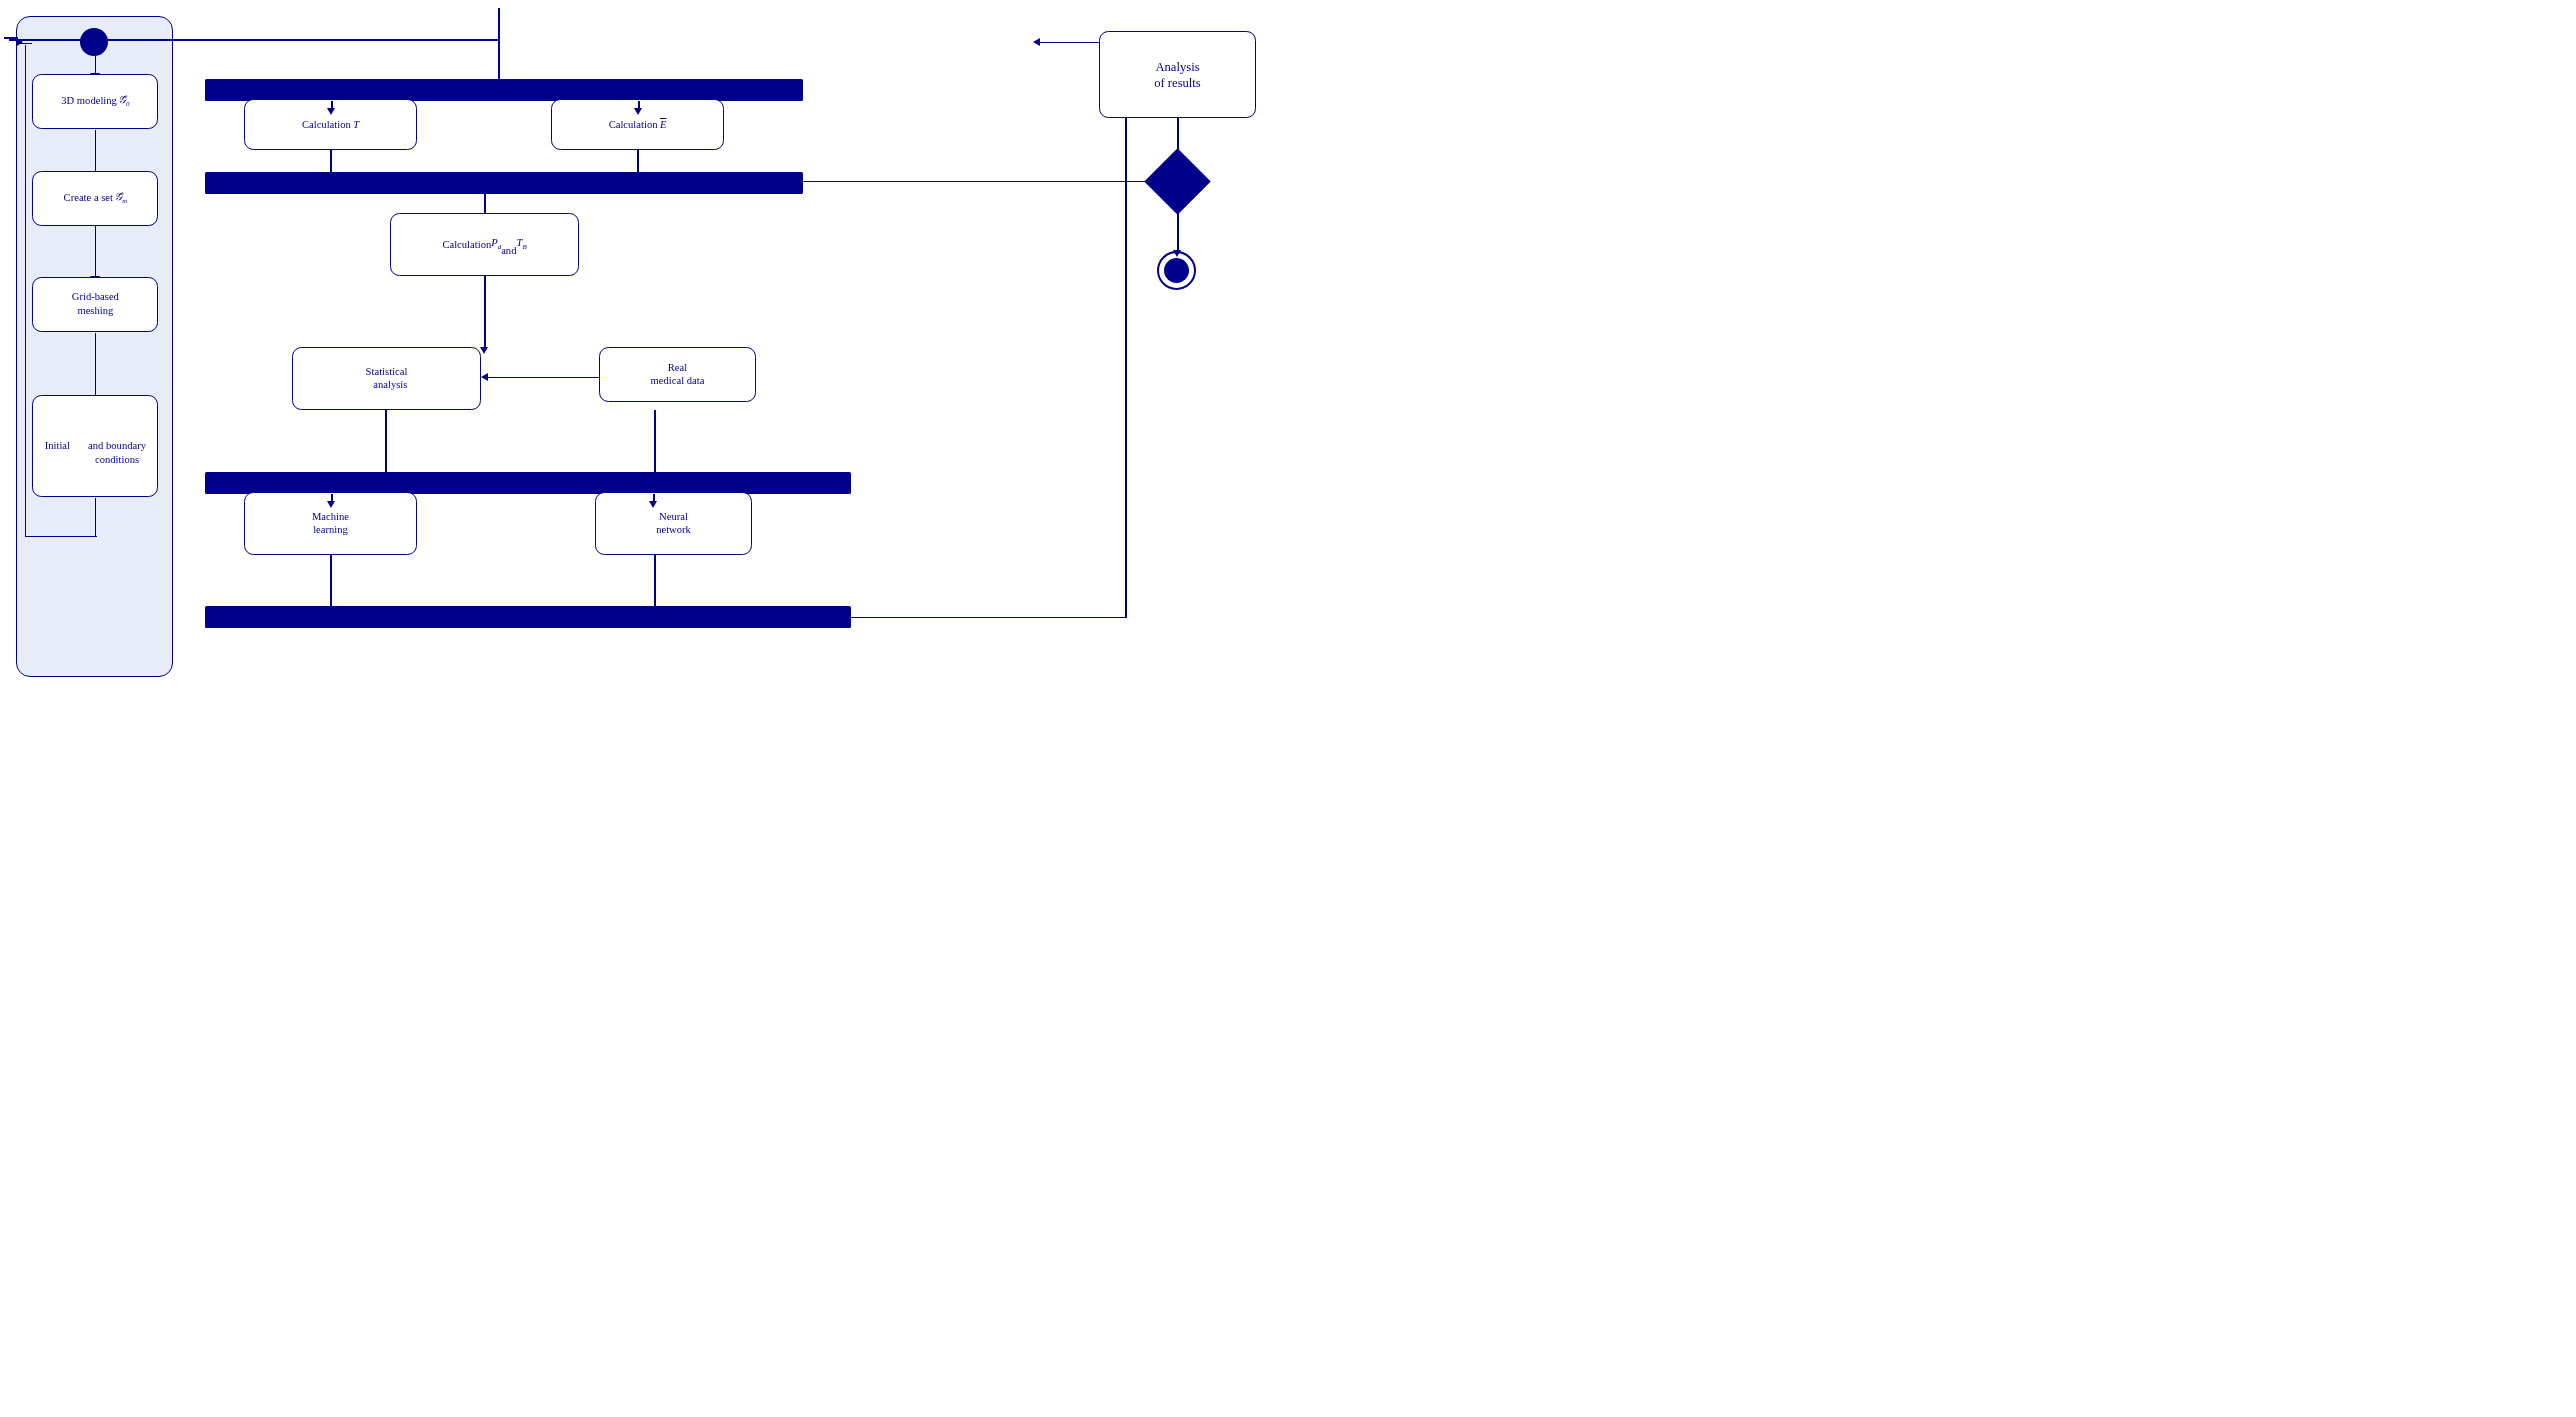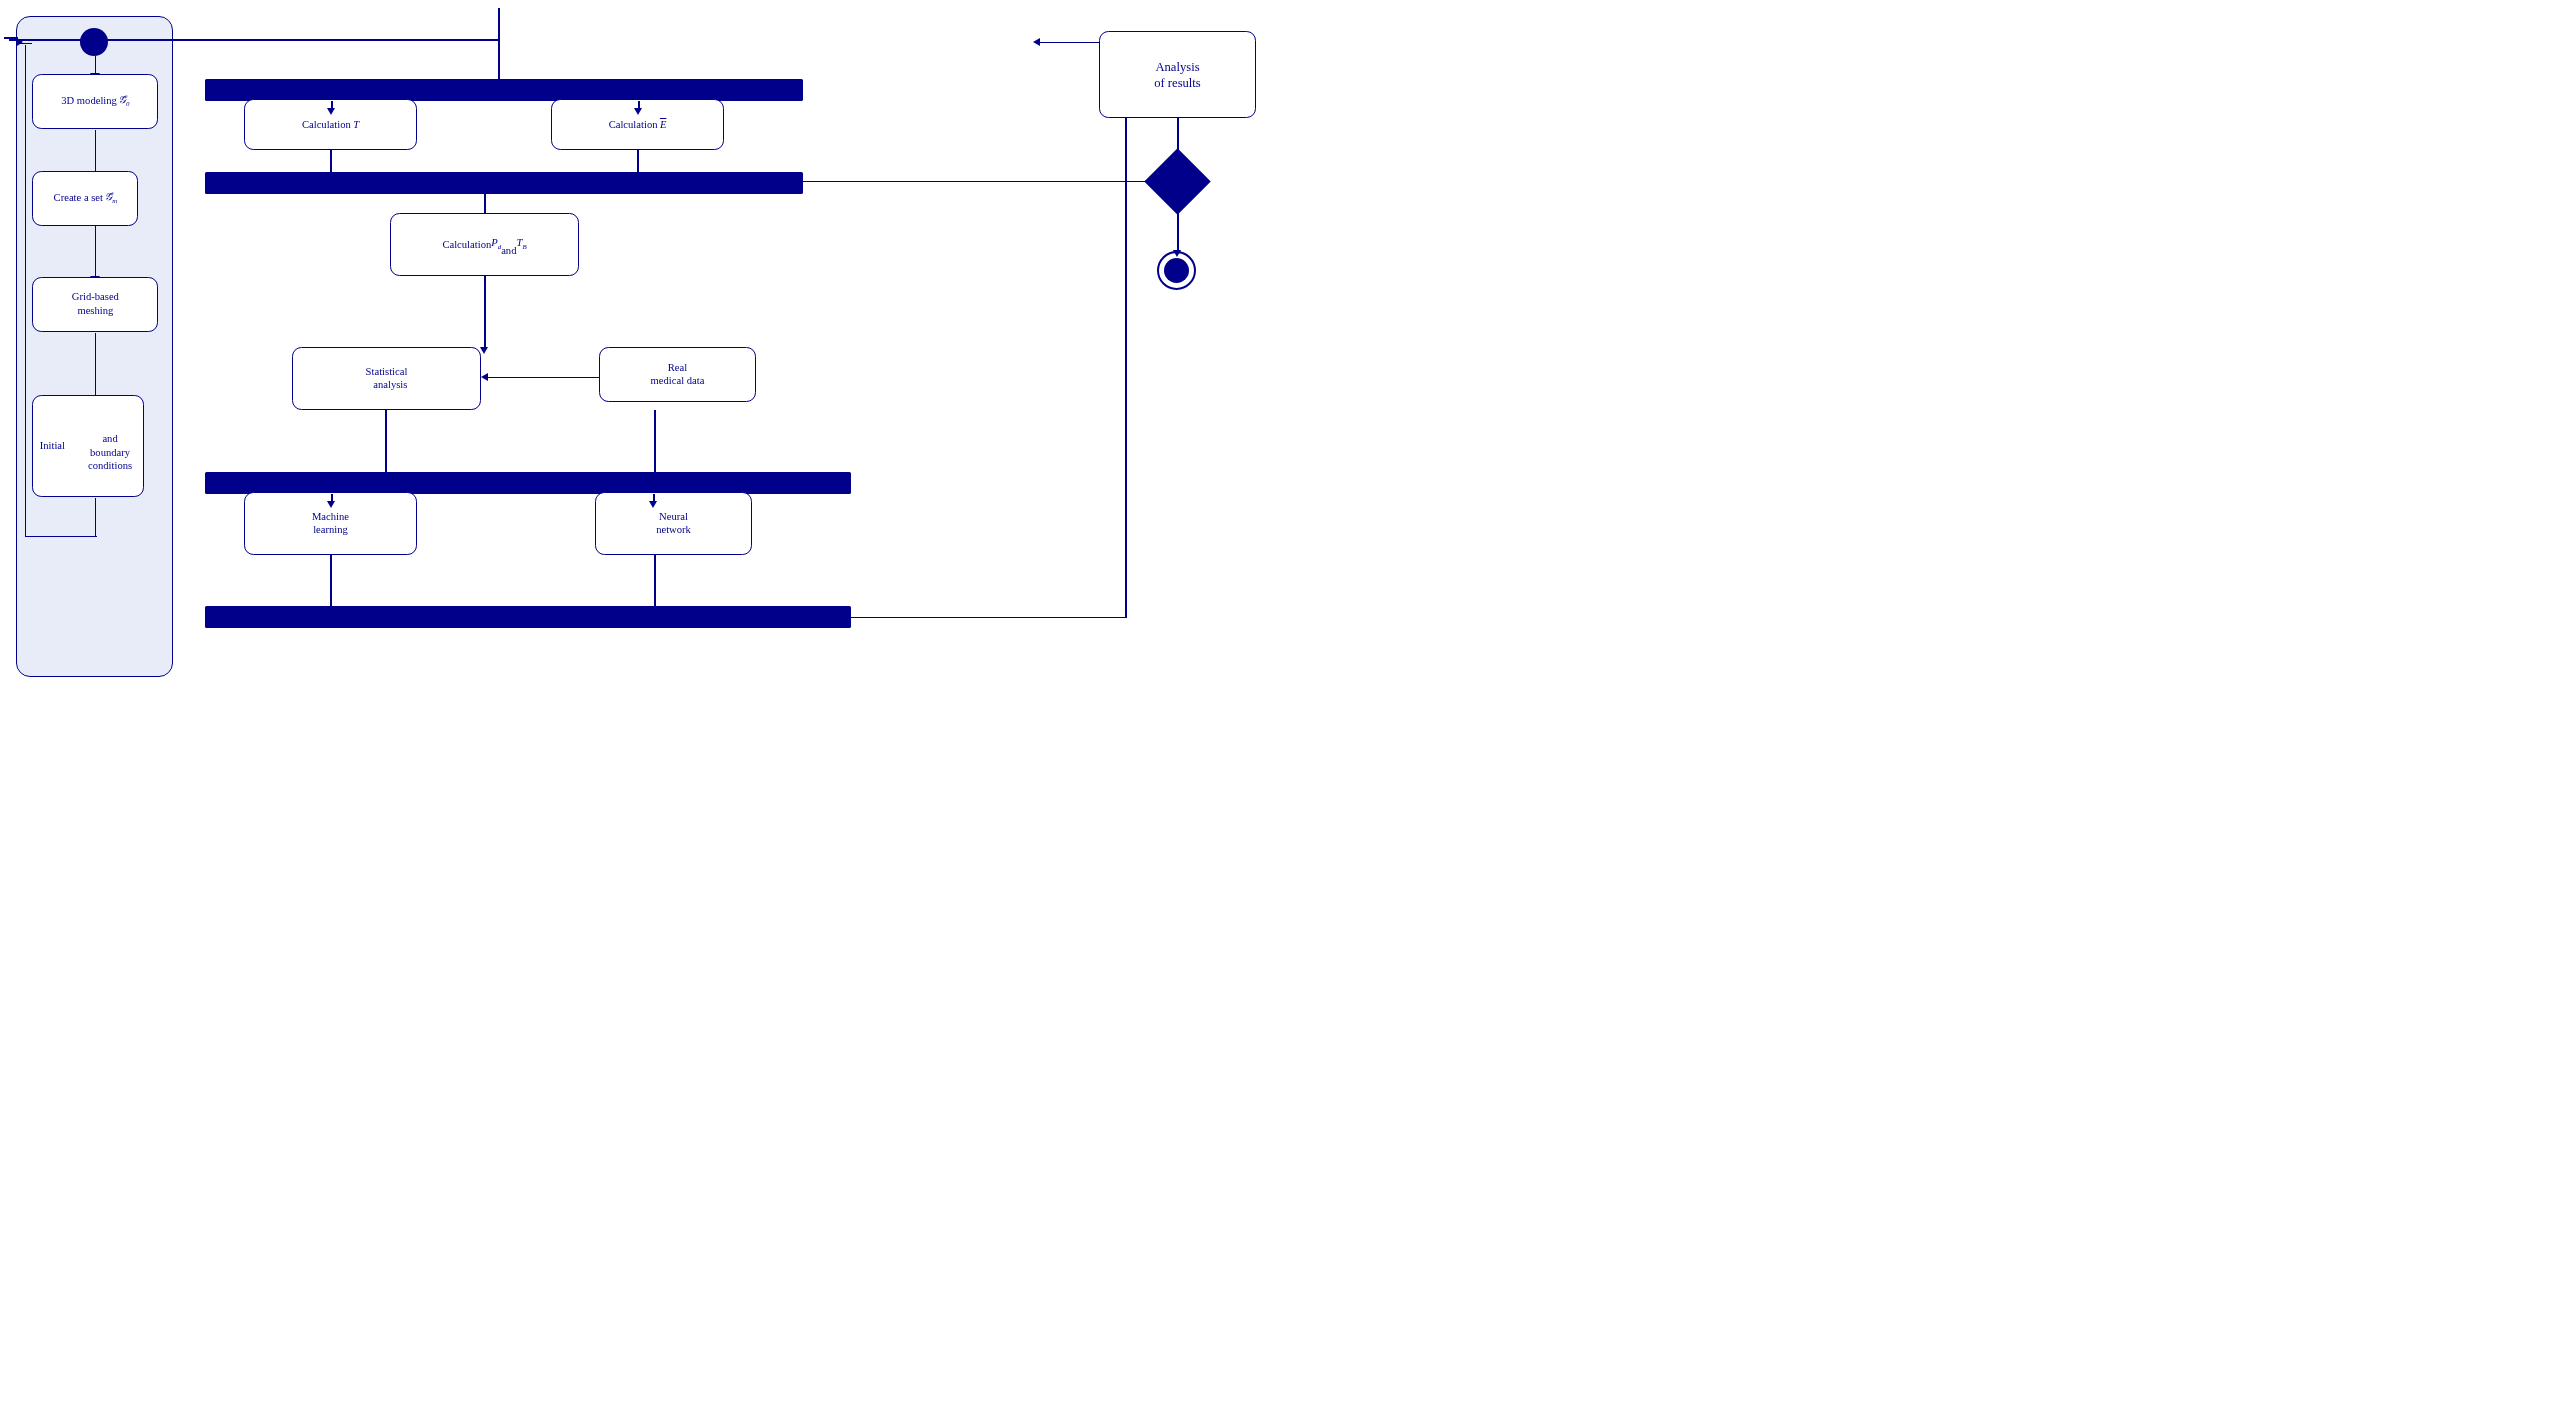--- a/index.html
+++ b/index.html
@@ -61,33 +61,33 @@
     
     #box-3d {
       top: 57px;
       left: 15.7px;
       width: 126px;
       height: 55px;
     }
     #box-create {
       top: 154px;
       left: 15.7px;
-      width: 106px;
+      width: 126px;
       height: 55px;
     }
     #box-grid {
       top: 260px;
       left: 15.7px;
       width: 126px;
       height: 55px;
     }
     #box-initial {
       top: 378px;
       left: 15.7px;
-      width: 112px;
+      width: 126px;
       height: 102px;
       font-family: Liberation Serif, serif;
     }
 
     
     .mid-col {
       position: absolute;
       left: 205px;
       top: 7.9px;
       width: 787px;

